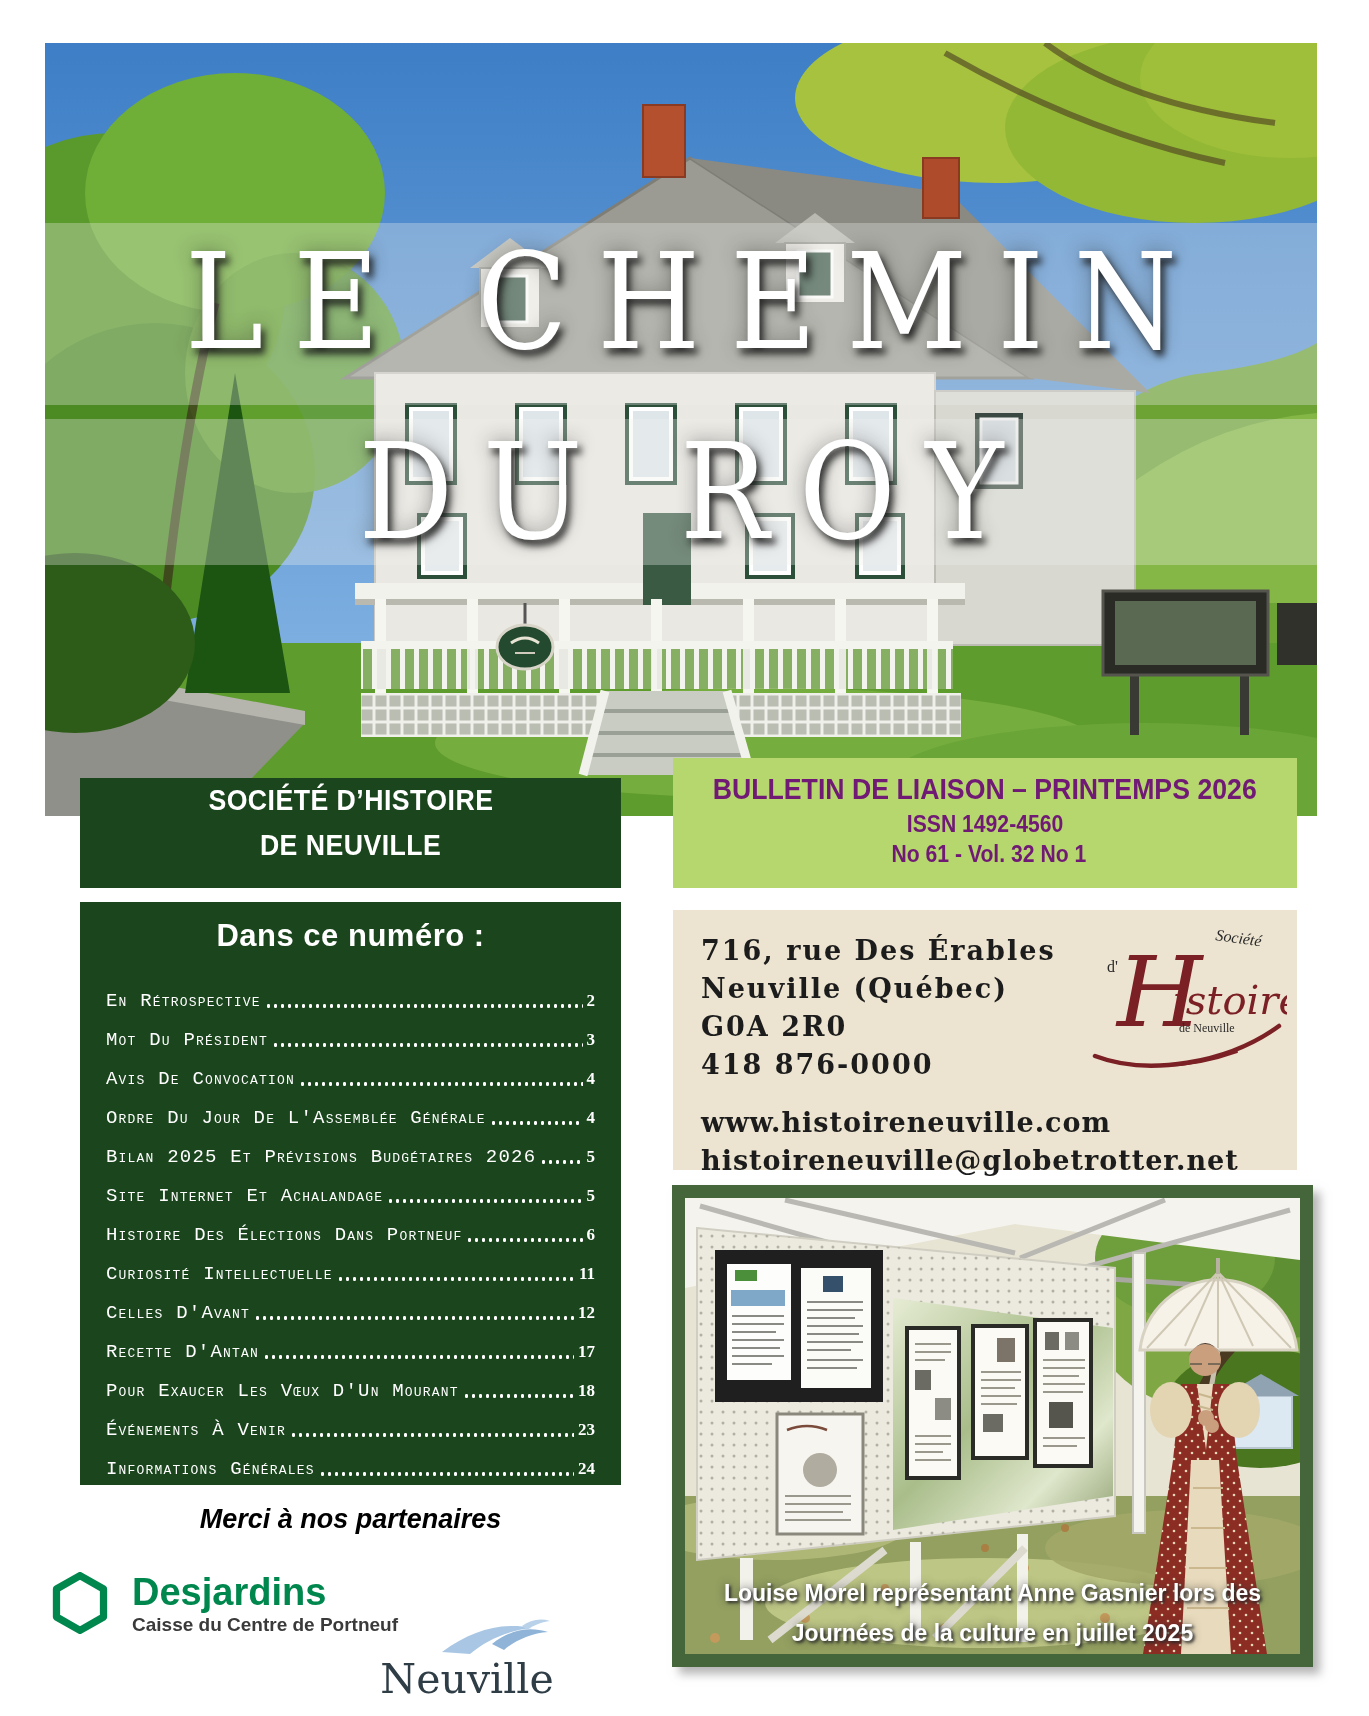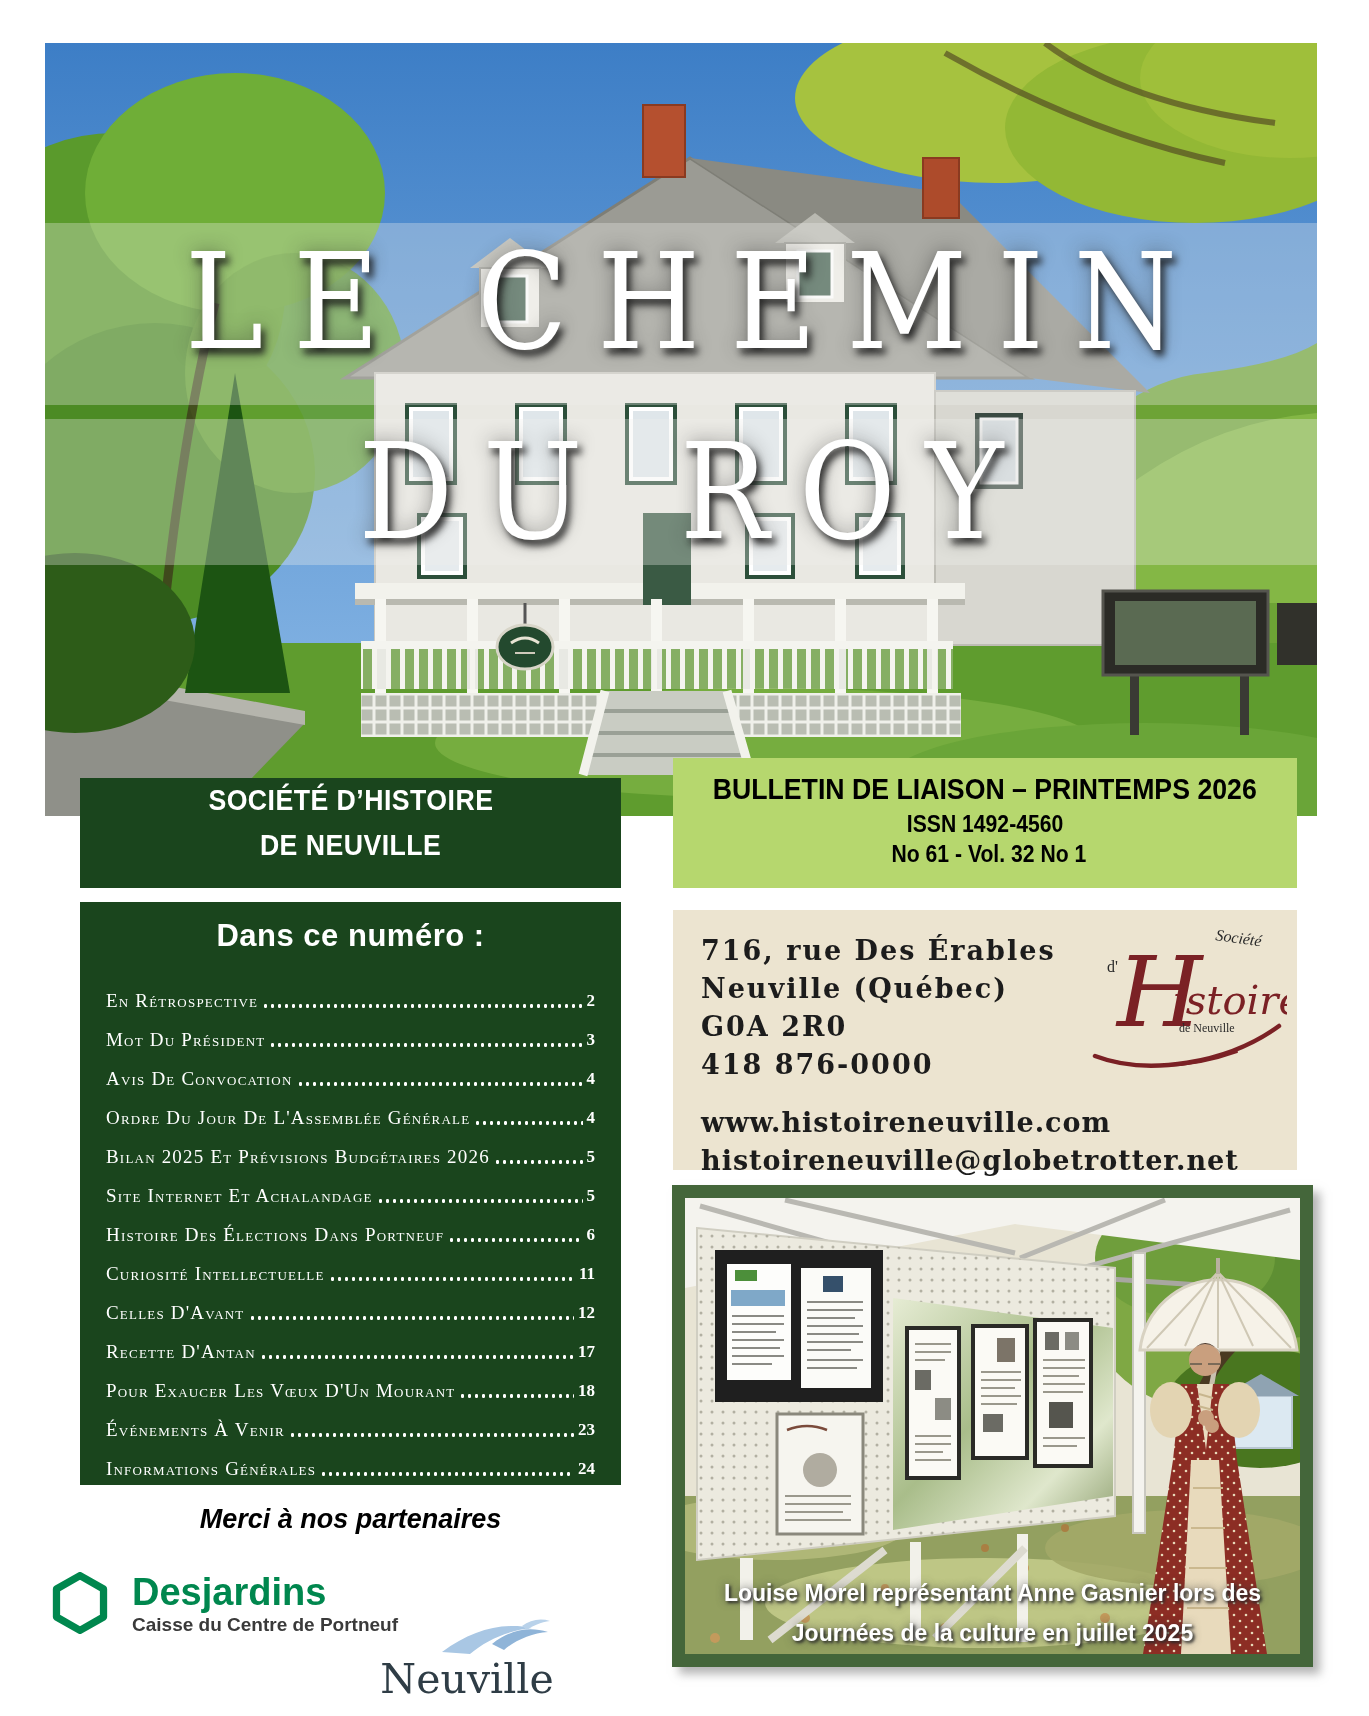--- a/index.html
+++ b/index.html
@@ -27,32 +27,32 @@
 
   
   .society-box{position:absolute;left:80px;top:778px;width:541px;height:110px;
     background:var(--dark-green);color:#fff;text-align:center;}
   .society-line{font-weight:bold;font-size:29px;letter-spacing:.5px;}
   .society-line.l1{margin-top:6px;}
   .society-line.l2{margin-top:12px;}
   .cond{display:inline-block;transform:scaleX(0.92);transform-origin:center;}
 
   .bulletin-box{position:absolute;left:673px;top:758px;width:624px;height:130px;
-    background:var(--light-green);color:#000000;text-align:center;}
+    background:var(--light-green);color:#701a75;text-align:center;}
   .bulletin-l1{font-weight:bold;font-size:29px;margin-top:15px;}
   .bulletin-l2{font-weight:bold;font-size:23px;margin-top:5px;}
   .bulletin-l3{font-weight:bold;font-size:23px;margin-top:3px;padding-left:8px;}
 
   
   .toc-box{position:absolute;left:80px;top:902px;width:541px;height:583px;
     background:var(--dark-green);color:#fff;box-sizing:border-box;padding:16px 26px 0 26px;}
   .toc-title{text-align:center;font-size:31px;font-weight:bold;letter-spacing:.5px;margin-bottom:20px;}
   .toc-row{display:flex;align-items:flex-end;height:39px;
     font-family:"Liberation Serif","DejaVu Serif",serif;}
-  .toc-label{font-variant:small-caps;font-size:19px;letter-spacing:1.2px;white-space:nowrap;line-height:24px;}
+  .toc-label{font-variant:small-caps;font-size:19px;letter-spacing:1.2px;white-space:nowrap;line-height:24px;font-family:Liberation Mono, monospace;}
   .toc-dots{flex:1;height:24px;margin:0 4px;
     background-image:radial-gradient(circle,#fff 1.7px,transparent 2px);
     background-size:7px 6px;background-repeat:repeat-x;background-position:left bottom 4px;}
   .toc-page{font-size:17px;font-weight:bold;line-height:24px;}
 
   
   .contact-box{position:absolute;left:673px;top:910px;width:624px;height:260px;
     background:var(--beige);box-sizing:border-box;padding:22px 0 0 28px;}
   .addr-line{font-family:"DejaVu Serif","Liberation Serif",serif;font-weight:bold;
     font-size:27px;letter-spacing:2px;color:#1c1c1c;line-height:38px;}

